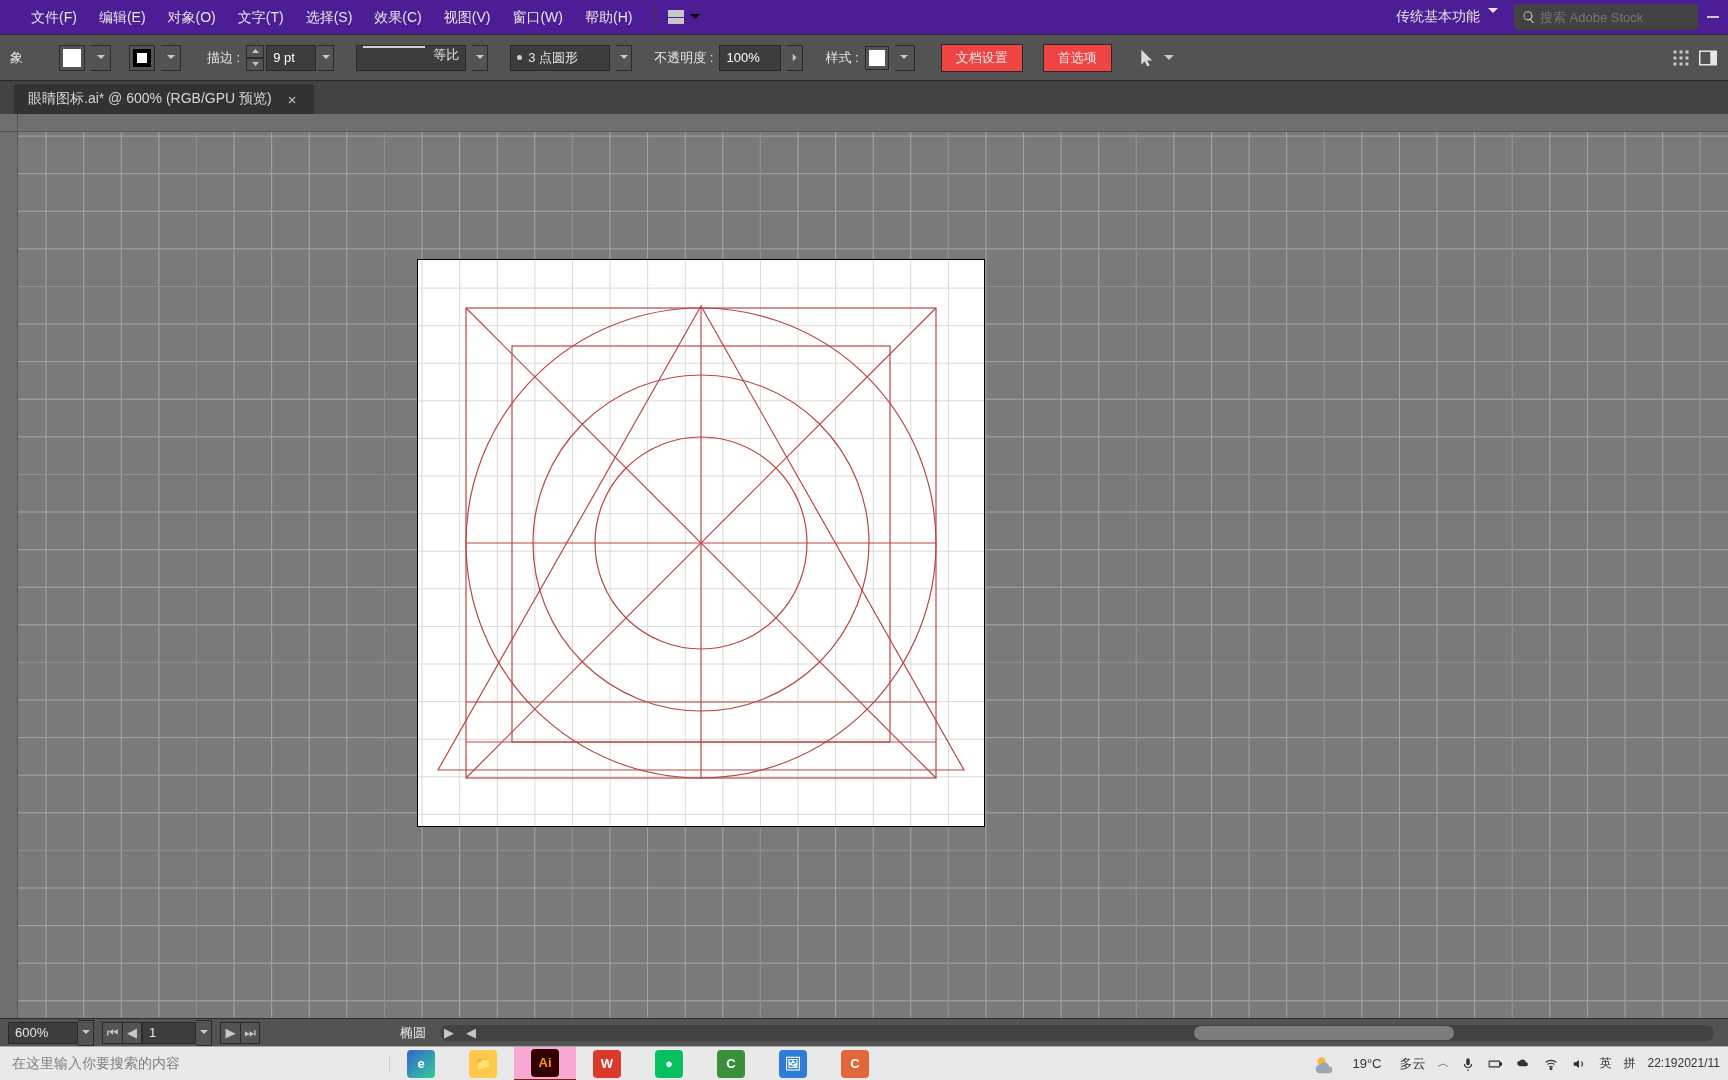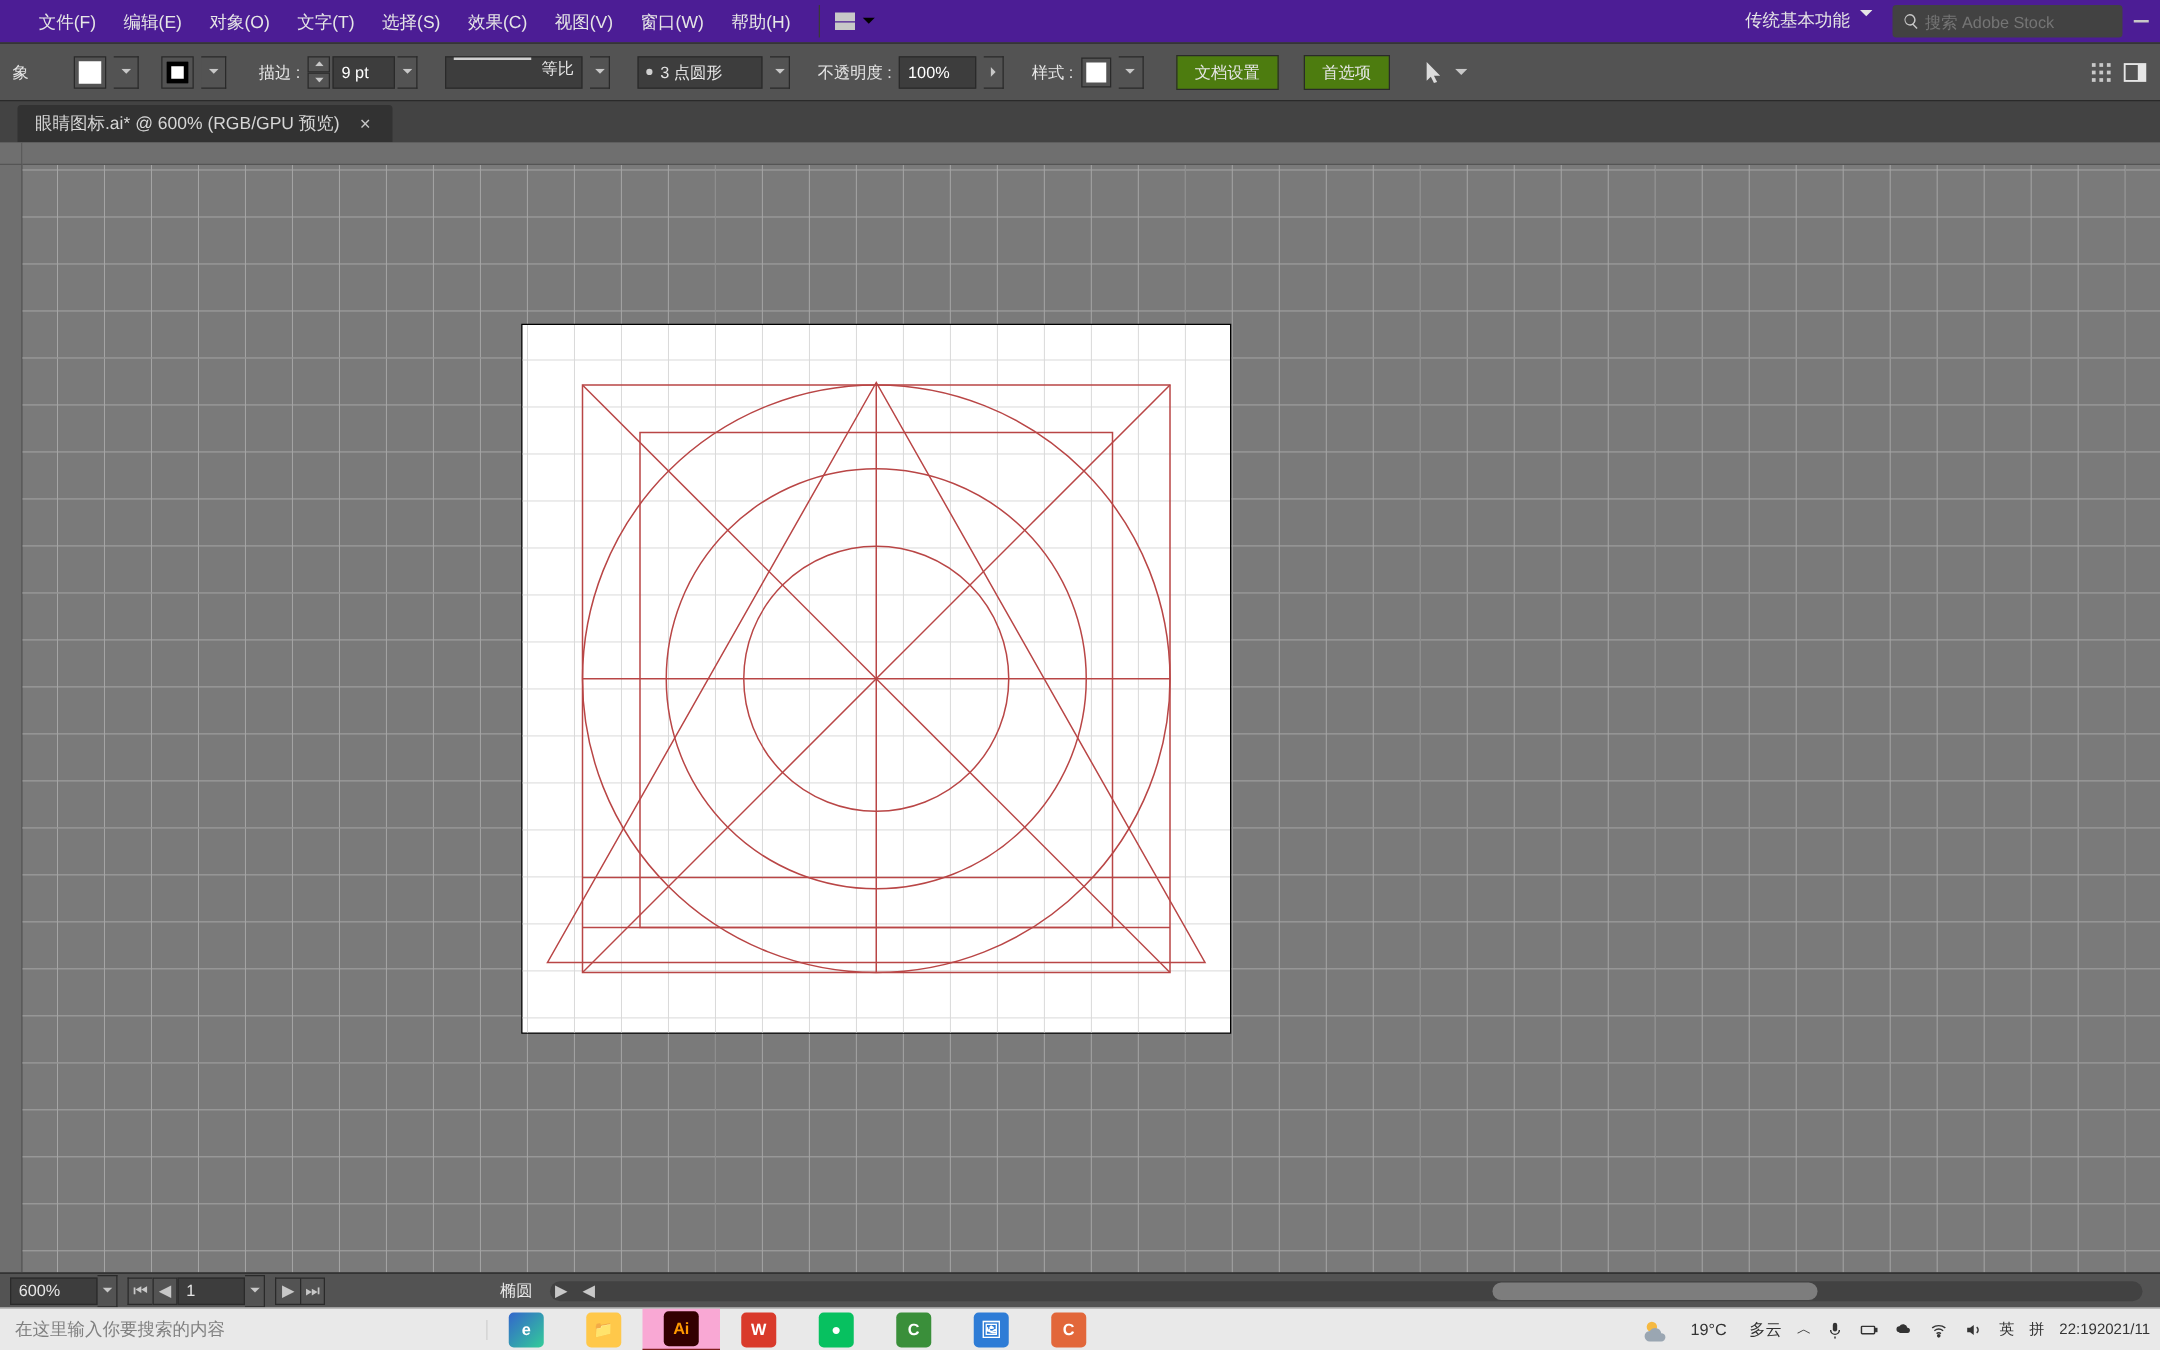--- a/index.html
+++ b/index.html
@@ -30,21 +30,21 @@
 .dd svg,.tinyarrow svg{fill:#c8c8c8}
 .stroke-weight{display:flex;align-items:center;gap:2px}
 .num-field{height:26px;background:#3d3d3d;border:1px solid #2a2a2a;color:#fff;padding:0 6px;display:flex;align-items:center;min-width:50px;font-size:13px}
 .stepper{width:18px;display:flex;flex-direction:column}
 .stepper span{height:13px;background:#535353;border:1px solid #2a2a2a;display:flex;align-items:center;justify-content:center}
 .profile-dd{width:110px;height:26px;background:#3d3d3d;border:1px solid #2a2a2a;display:flex;align-items:flex-start;justify-content:flex-end;padding:0 6px;gap:8px}
 .profile-dd .line{flex:1;height:2px;background:#d0d0d0}
 .brush-dd{min-width:100px;height:26px;background:#3d3d3d;border:1px solid #2a2a2a;display:flex;align-items:center;padding:0 6px;gap:6px}
 .brush-dd .dot{width:5px;height:5px;border-radius:50%;background:#d0d0d0}
 .tinyarrow{width:16px;height:26px;display:flex;align-items:center;justify-content:center;border:1px solid #2a2a2a;border-left:0}
-.btn-flat{height:28px;padding:0 14px;background:#4d7c0f;border:1px solid #2a2a2a;display:flex;align-items:center;font-size:13px;color:#e6e6e6}
+.btn-flat{height:28px;padding:0 14px;background:#ef4444;border:1px solid #2a2a2a;display:flex;align-items:center;font-size:13px;color:#e6e6e6}
 .pointer-ic{width:20px;height:20px}
 .rightctrl{margin-left:auto;display:flex;align-items:center;gap:8px}
 
 
 .tabbar{height:34px;background:#434343;display:flex;align-items:flex-end;border-top:1px solid #2a2a2a;padding-left:14px}
 .doc-tab{height:30px;background:#323232;color:#d6d6d6;font-size:14px;display:flex;align-items:center;padding:0 14px;gap:12px;border-top-left-radius:3px;border-top-right-radius:3px}
 .doc-tab .x{color:#c6c6c6;font-size:15px;padding:0 4px}
 
 
 .workarea{position:absolute;left:0;top:114px;right:0;bottom:62px;background:#7a7a7a;overflow:hidden}

